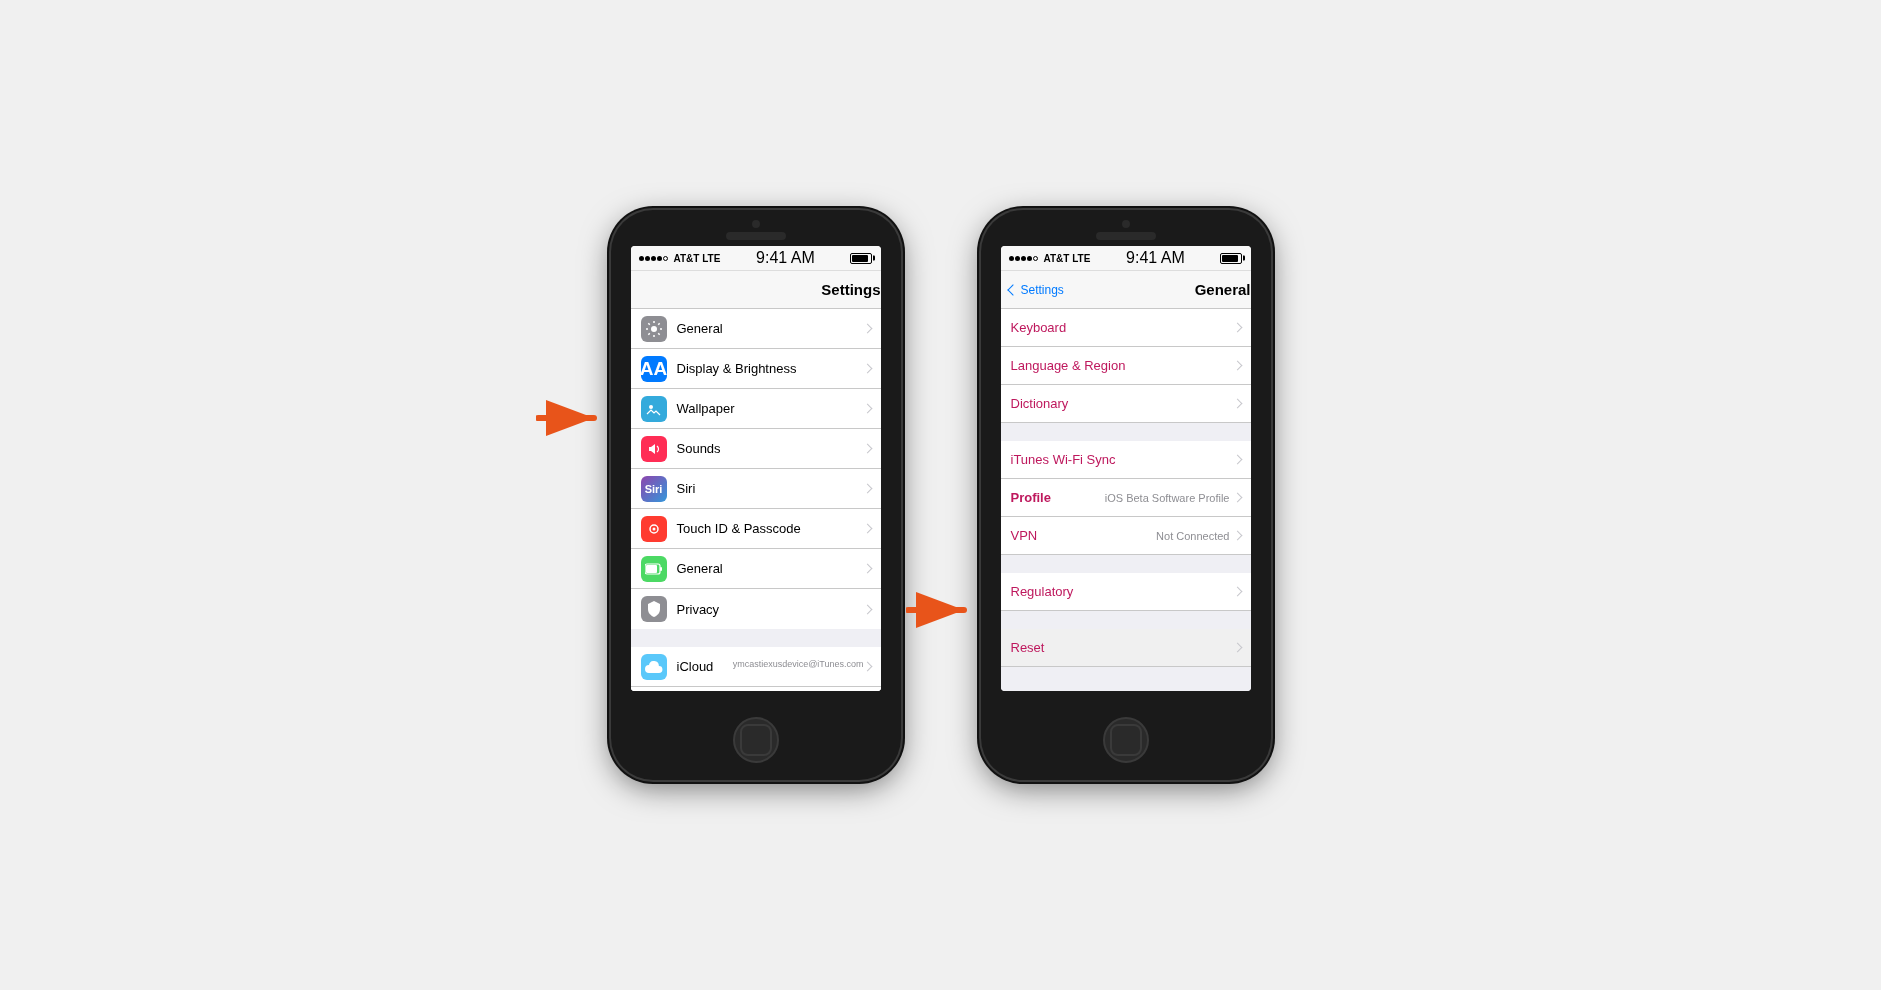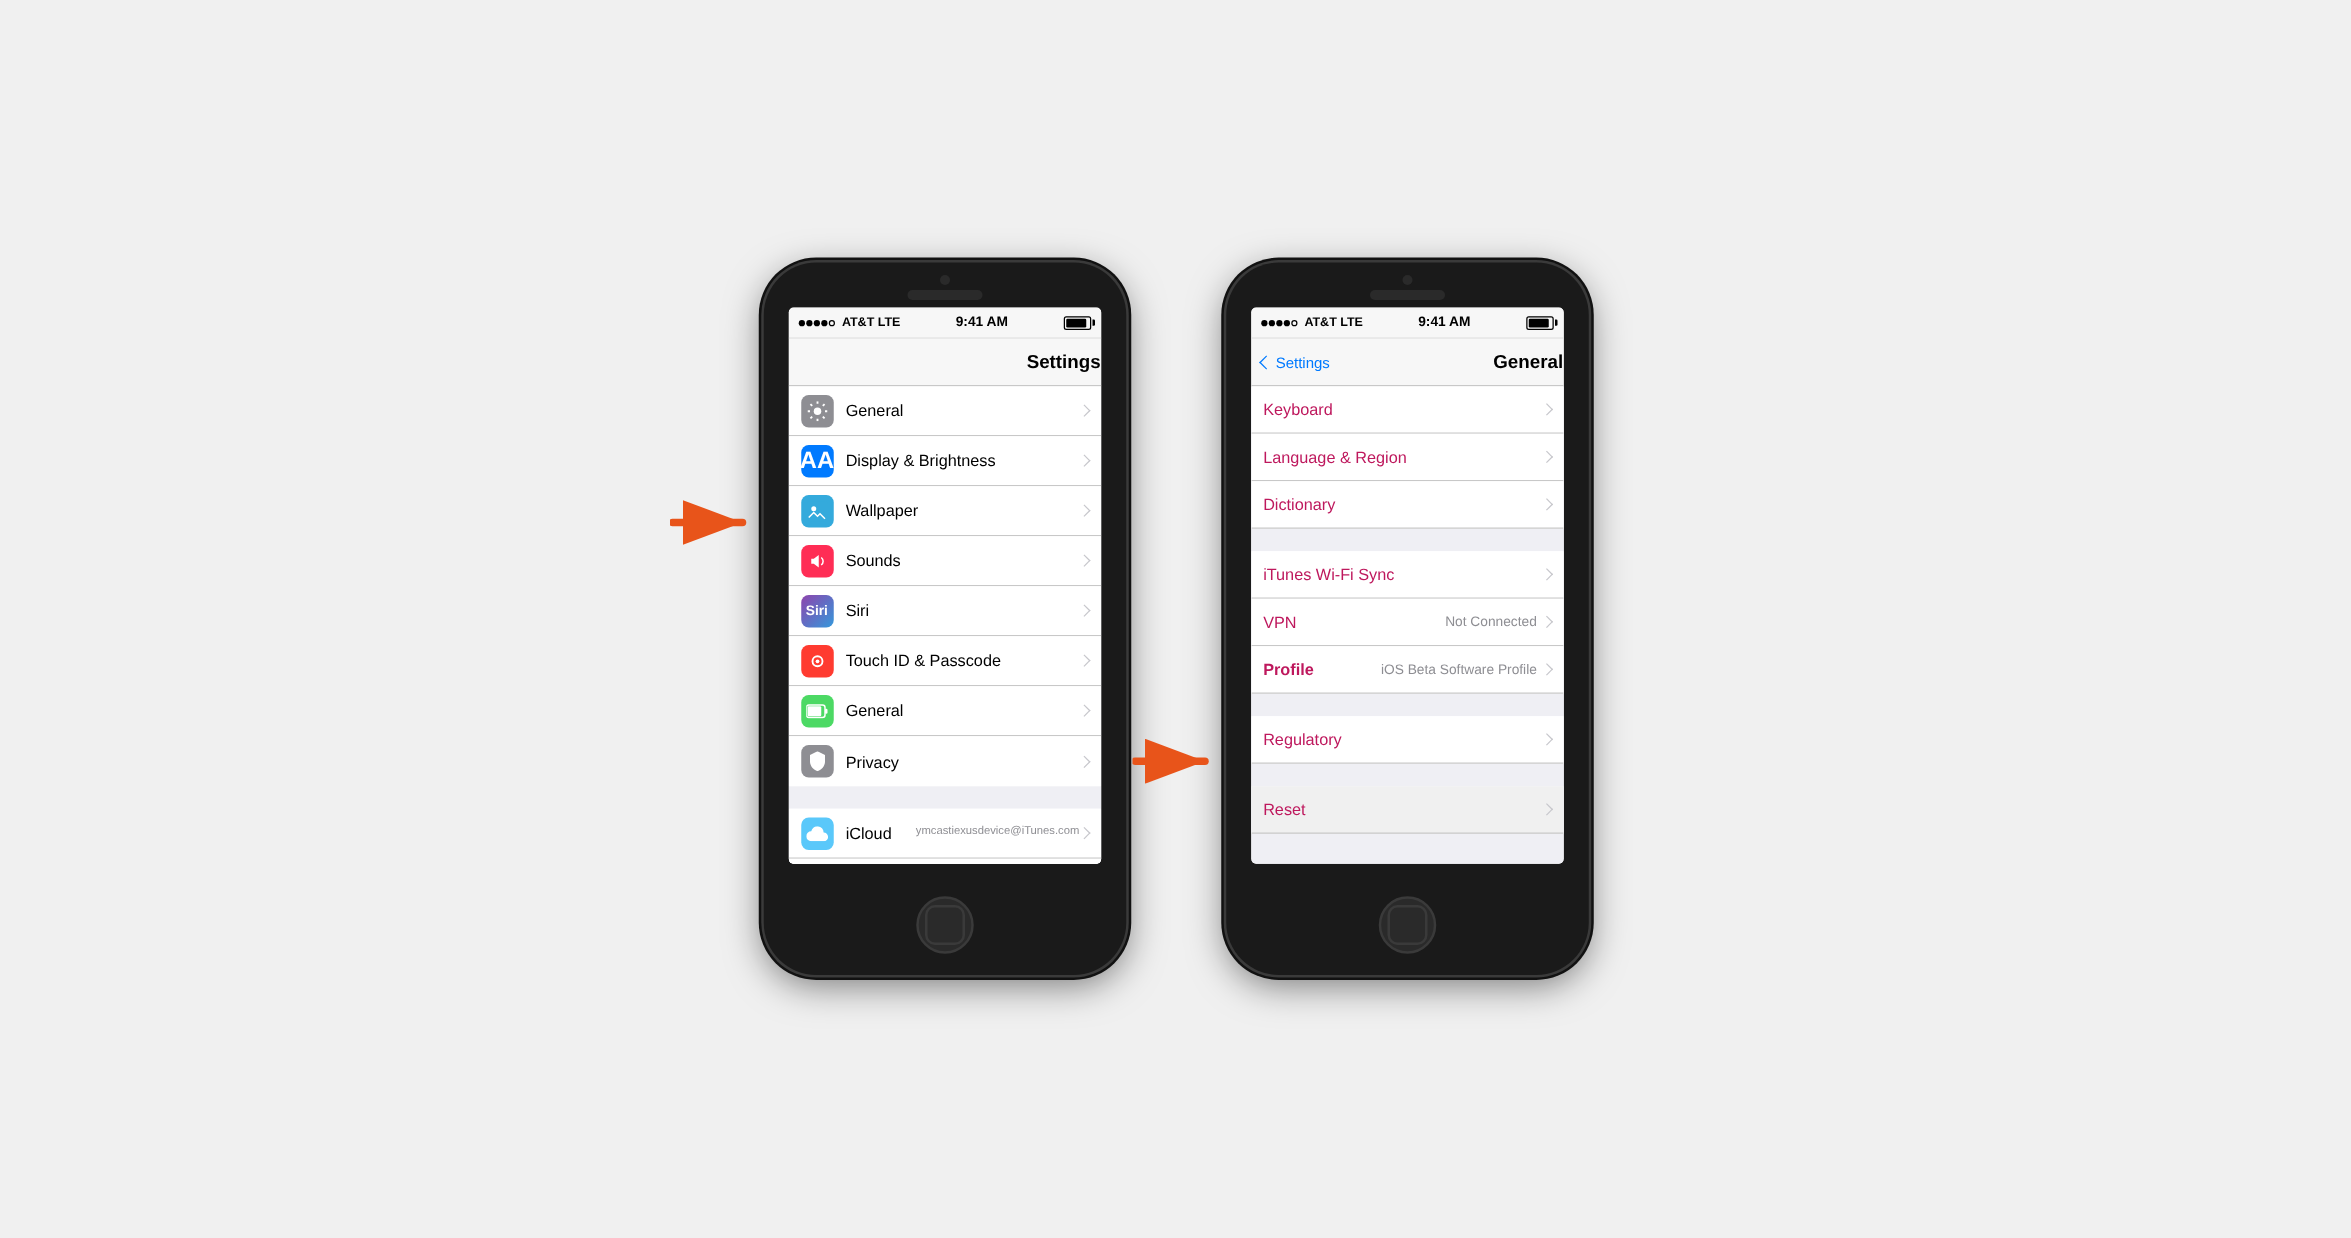--- a/index.html
+++ b/index.html
@@ -84,21 +84,21 @@
       font-weight: 600;
       color: #000;
       border-bottom: 0.5px solid #ddd;
     }
 
     .status-left { display: flex; align-items: center; gap: 2px; }
     .status-dots { display: flex; gap: 1px; }
     .status-dot { width: 5px; height: 5px; background: #000; border-radius: 50%; }
     .status-dot.empty { background: transparent; border: 1px solid #000; }
 
-    .status-center { font-size: 11px; font-weight: 700; }
+    .status-center { font-size: 16px; font-weight: 400; }
     .status-right { display: flex; align-items: center; gap: 3px; }
     .battery-icon {
       width: 22px;
       height: 11px;
       border: 1.5px solid #000;
       border-radius: 2px;
       position: relative;
       display: flex;
       align-items: center;
     }
@@ -524,27 +524,27 @@
         </div>
 
         <div class="section-gap"></div>
 
         <div class="settings-section">
           <div class="general-row">
             <span class="general-row-label">iTunes Wi-Fi Sync</span>
             <div class="row-chevron"></div>
           </div>
           <div class="general-row">
+            <span class="general-row-label bold">Profile</span>
+            <span class="general-row-sublabel">iOS Beta Software Profile</span>
+            <div class="row-chevron"></div>
+          </div>
+          <div class="general-row">
             <span class="general-row-label">VPN</span>
             <span class="general-row-sublabel">Not Connected</span>
-            <div class="row-chevron"></div>
-          </div>
-          <div class="general-row">
-            <span class="general-row-label bold">Profile</span>
-            <span class="general-row-sublabel">iOS Beta Software Profile</span>
             <div class="row-chevron"></div>
           </div>
         </div>
 
         <div class="section-gap"></div>
 
         <div class="settings-section">
           <div class="general-row">
             <span class="general-row-label">Regulatory</span>
             <div class="row-chevron"></div>

